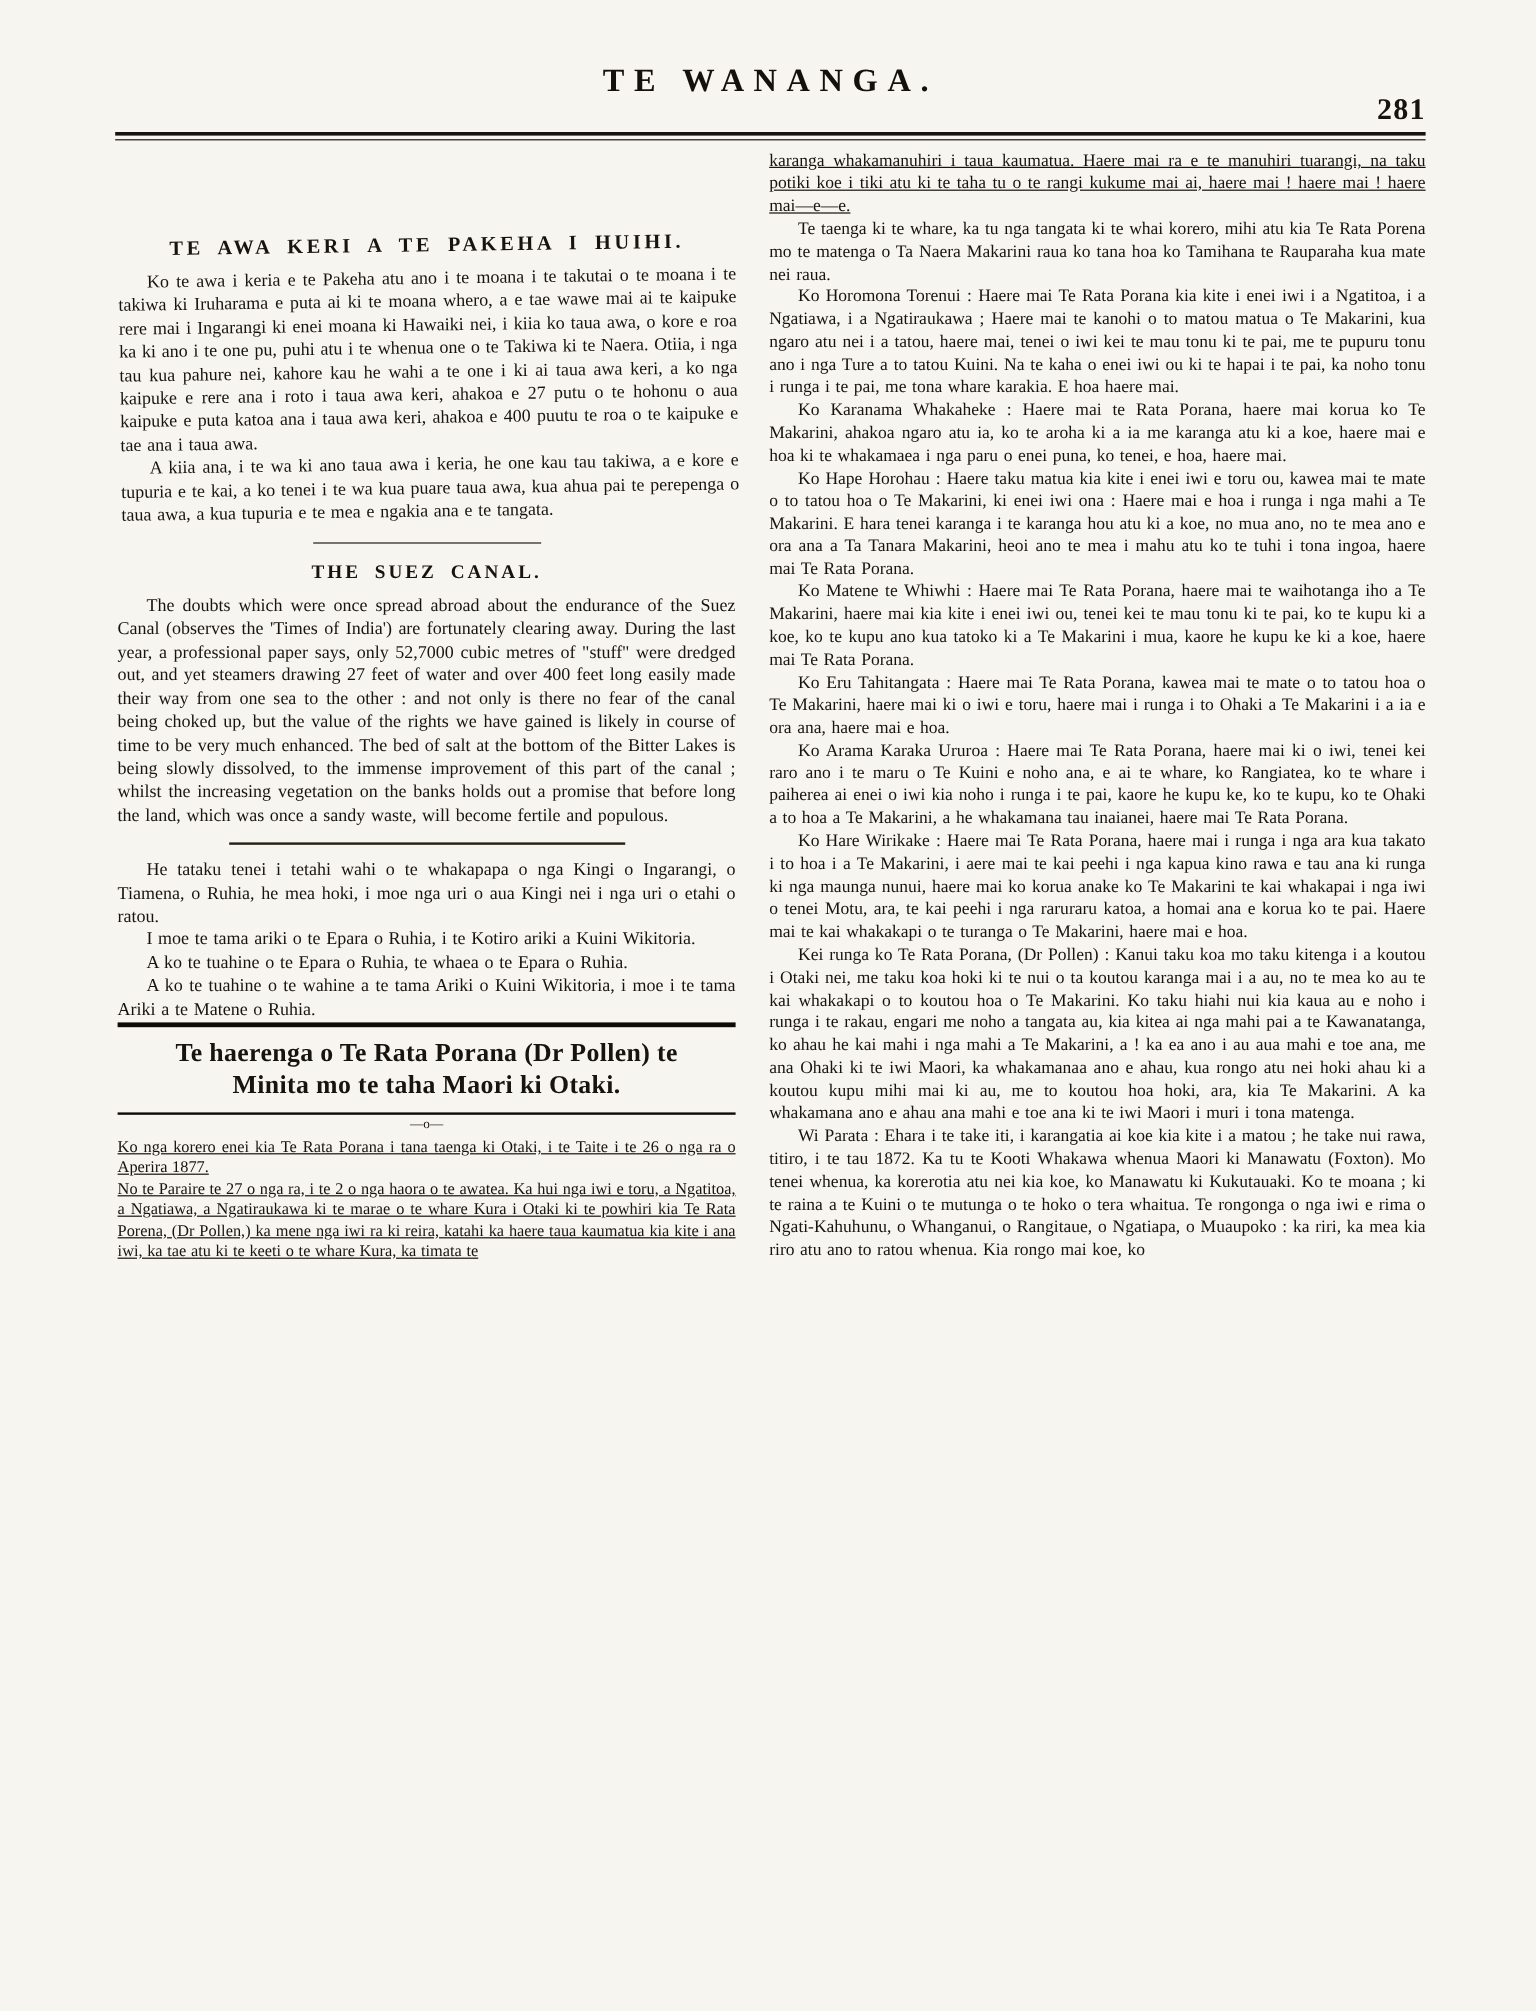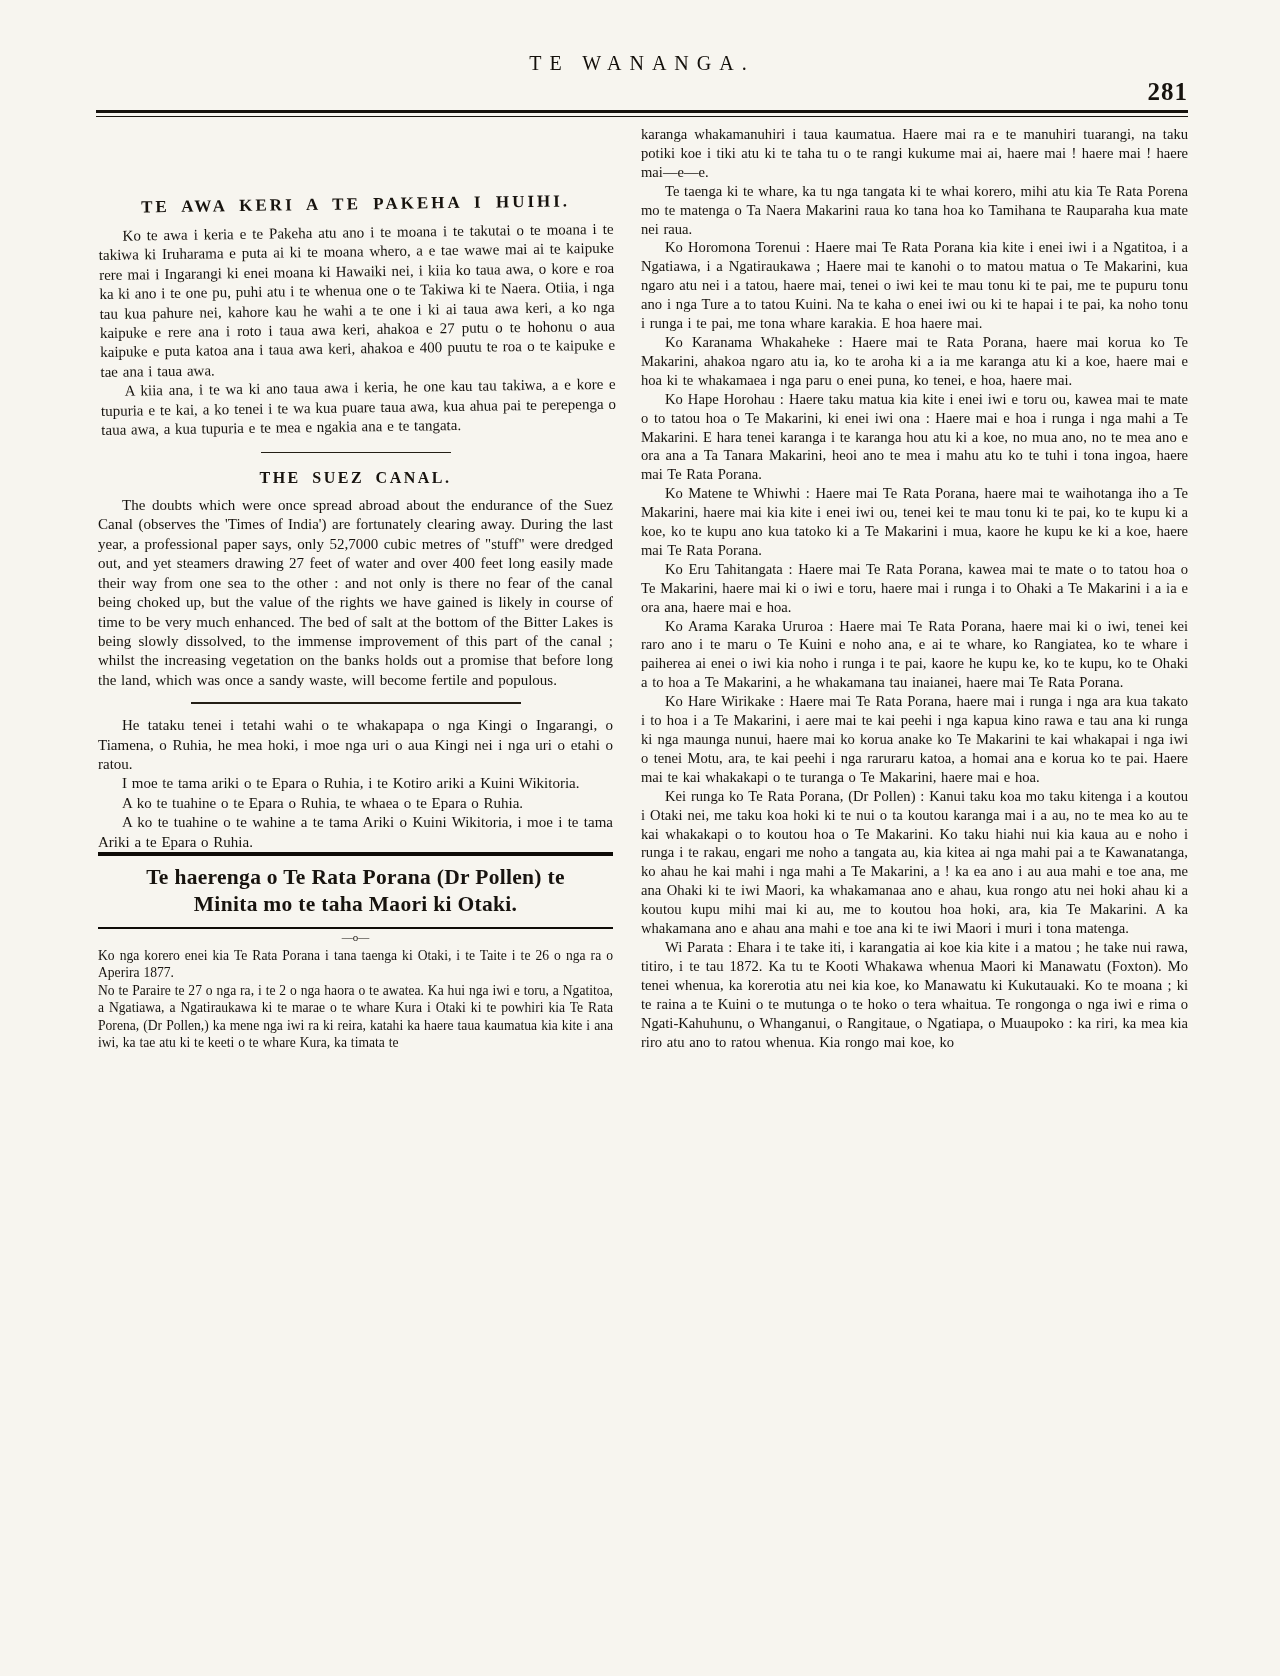--- a/index.html
+++ b/index.html
@@ -9,21 +9,21 @@
     width: 1280px; height: 1676px;
     background: #f7f5ef;
     padding: 52px 92px 18px 96px;
     overflow: hidden;
     position: relative;
   }
   
   .masthead-row { position: relative; text-align: center; height: 44px; }
   .masthead {
     display: inline-block;
-    font-size: 20px; font-weight: normal; letter-spacing: 8px;
+    font-size: 27px; font-weight: bold; letter-spacing: 8px;
     color: #14100b;
   }
   .page-number {
     position: absolute; right: 0; bottom: -10px;
     font-size: 25px; font-weight: bold; letter-spacing: 1px;
   }
   .rule-double {
     margin-top: 14px; height: 7px;
     border-top: 3px solid #17130e;
     border-bottom: 1.5px solid #17130e;
@@ -34,21 +34,21 @@
   .col-divider { width: 2px; background: #1b160f; }
   .col-right { flex: 1; padding: 4px 0 0 14px; }
 
   
   p.body-p {
     font-size: 15px; line-height: 19.4px;
     text-align: justify; text-indent: 24px;
     word-spacing: 1px;
   }
   .col-right p.body-p { font-size: 14.6px; line-height: 18.9px; }
-  p.noindent { text-indent: 0; }
+  p.noindent { text-indent: 0; text-decoration: underline; }
 
   .art-heading {
     text-align: center; font-weight: bold;
     font-size: 17px; letter-spacing: 3px; word-spacing: 5px;
     margin: 2px 0 9px 0;
   }
   .art-heading.small { font-size: 16px; letter-spacing: 2.5px; margin-top: 16px; }
 
   .tilt { transform: rotate(-0.8deg); transform-origin: left top; }
 
@@ -104,21 +104,21 @@
         <h2 class="art-heading small">THE SUEZ CANAL.</h2>
         <p class="body-p">The doubts which were once spread abroad about the endurance of the Suez Canal (observes the 'Times of India') are fortunately clearing away. During the last year, a professional paper says, only 52,7000 cubic metres of "stuff" were dredged out, and yet steamers drawing 27 feet of water and over 400 feet long easily made their way from one sea to the other : and not only is there no fear of the canal being choked up, but the value of the rights we have gained is likely in course of time to be very much enhanced. The bed of salt at the bottom of the Bitter Lakes is being slowly dissolved, to the immense improvement of this part of the canal ; whilst the increasing vegetation on the banks holds out a promise that before long the land, which was once a sandy waste, will become fertile and populous.</p>
       </article>
 
       <div class="short-rule wide"></div>
 
       <article>
         <p class="body-p">He tataku tenei i tetahi wahi o te whakapapa o nga Kingi o Ingarangi, o Tiamena, o Ruhia, he mea hoki, i moe nga uri o aua Kingi nei i nga uri o etahi o ratou.</p>
         <p class="body-p">I moe te tama ariki o te Epara o Ruhia, i te Kotiro ariki a Kuini Wikitoria.</p>
         <p class="body-p">A ko te tuahine o te Epara o Ruhia, te whaea o te Epara o Ruhia.</p>
-        <p class="body-p">A ko te tuahine o te wahine a te tama Ariki o Kuini Wikitoria, i moe i te tama Ariki a te Epara o Ruhia.</p>
+        <p class="body-p">A ko te tuahine o te wahine a te tama Ariki o Kuini Wikitoria, i moe i te tama Ariki a te Matene o Ruhia.</p>
       </article>
 
       <article class="feature">
         <div class="thick-rule"></div>
         <h2 class="feature-heading">Te haerenga o Te Rata Porana (Dr Pollen) te Minita mo te taha Maori ki Otaki.</h2>
         <div class="mid-rule"></div>
         <div class="o-divider">—o—</div>
         <p class="small-p noindent">Ko nga korero enei kia Te Rata Porana i tana taenga ki Otaki, i te Taite i te 26 o nga ra o Aperira 1877.</p>
         <p class="small-p noindent">No te Paraire te 27 o nga ra, i te 2 o nga haora o te awatea. Ka hui nga iwi e toru, a Ngatitoa, a Ngatiawa, a Ngatiraukawa ki te marae o te whare Kura i Otaki ki te powhiri kia Te Rata Porena, (Dr Pollen,) ka mene nga iwi ra ki reira, katahi ka haere taua kaumatua kia kite i ana iwi, ka tae atu ki te keeti o te whare Kura, ka timata te</p>
       </article>

